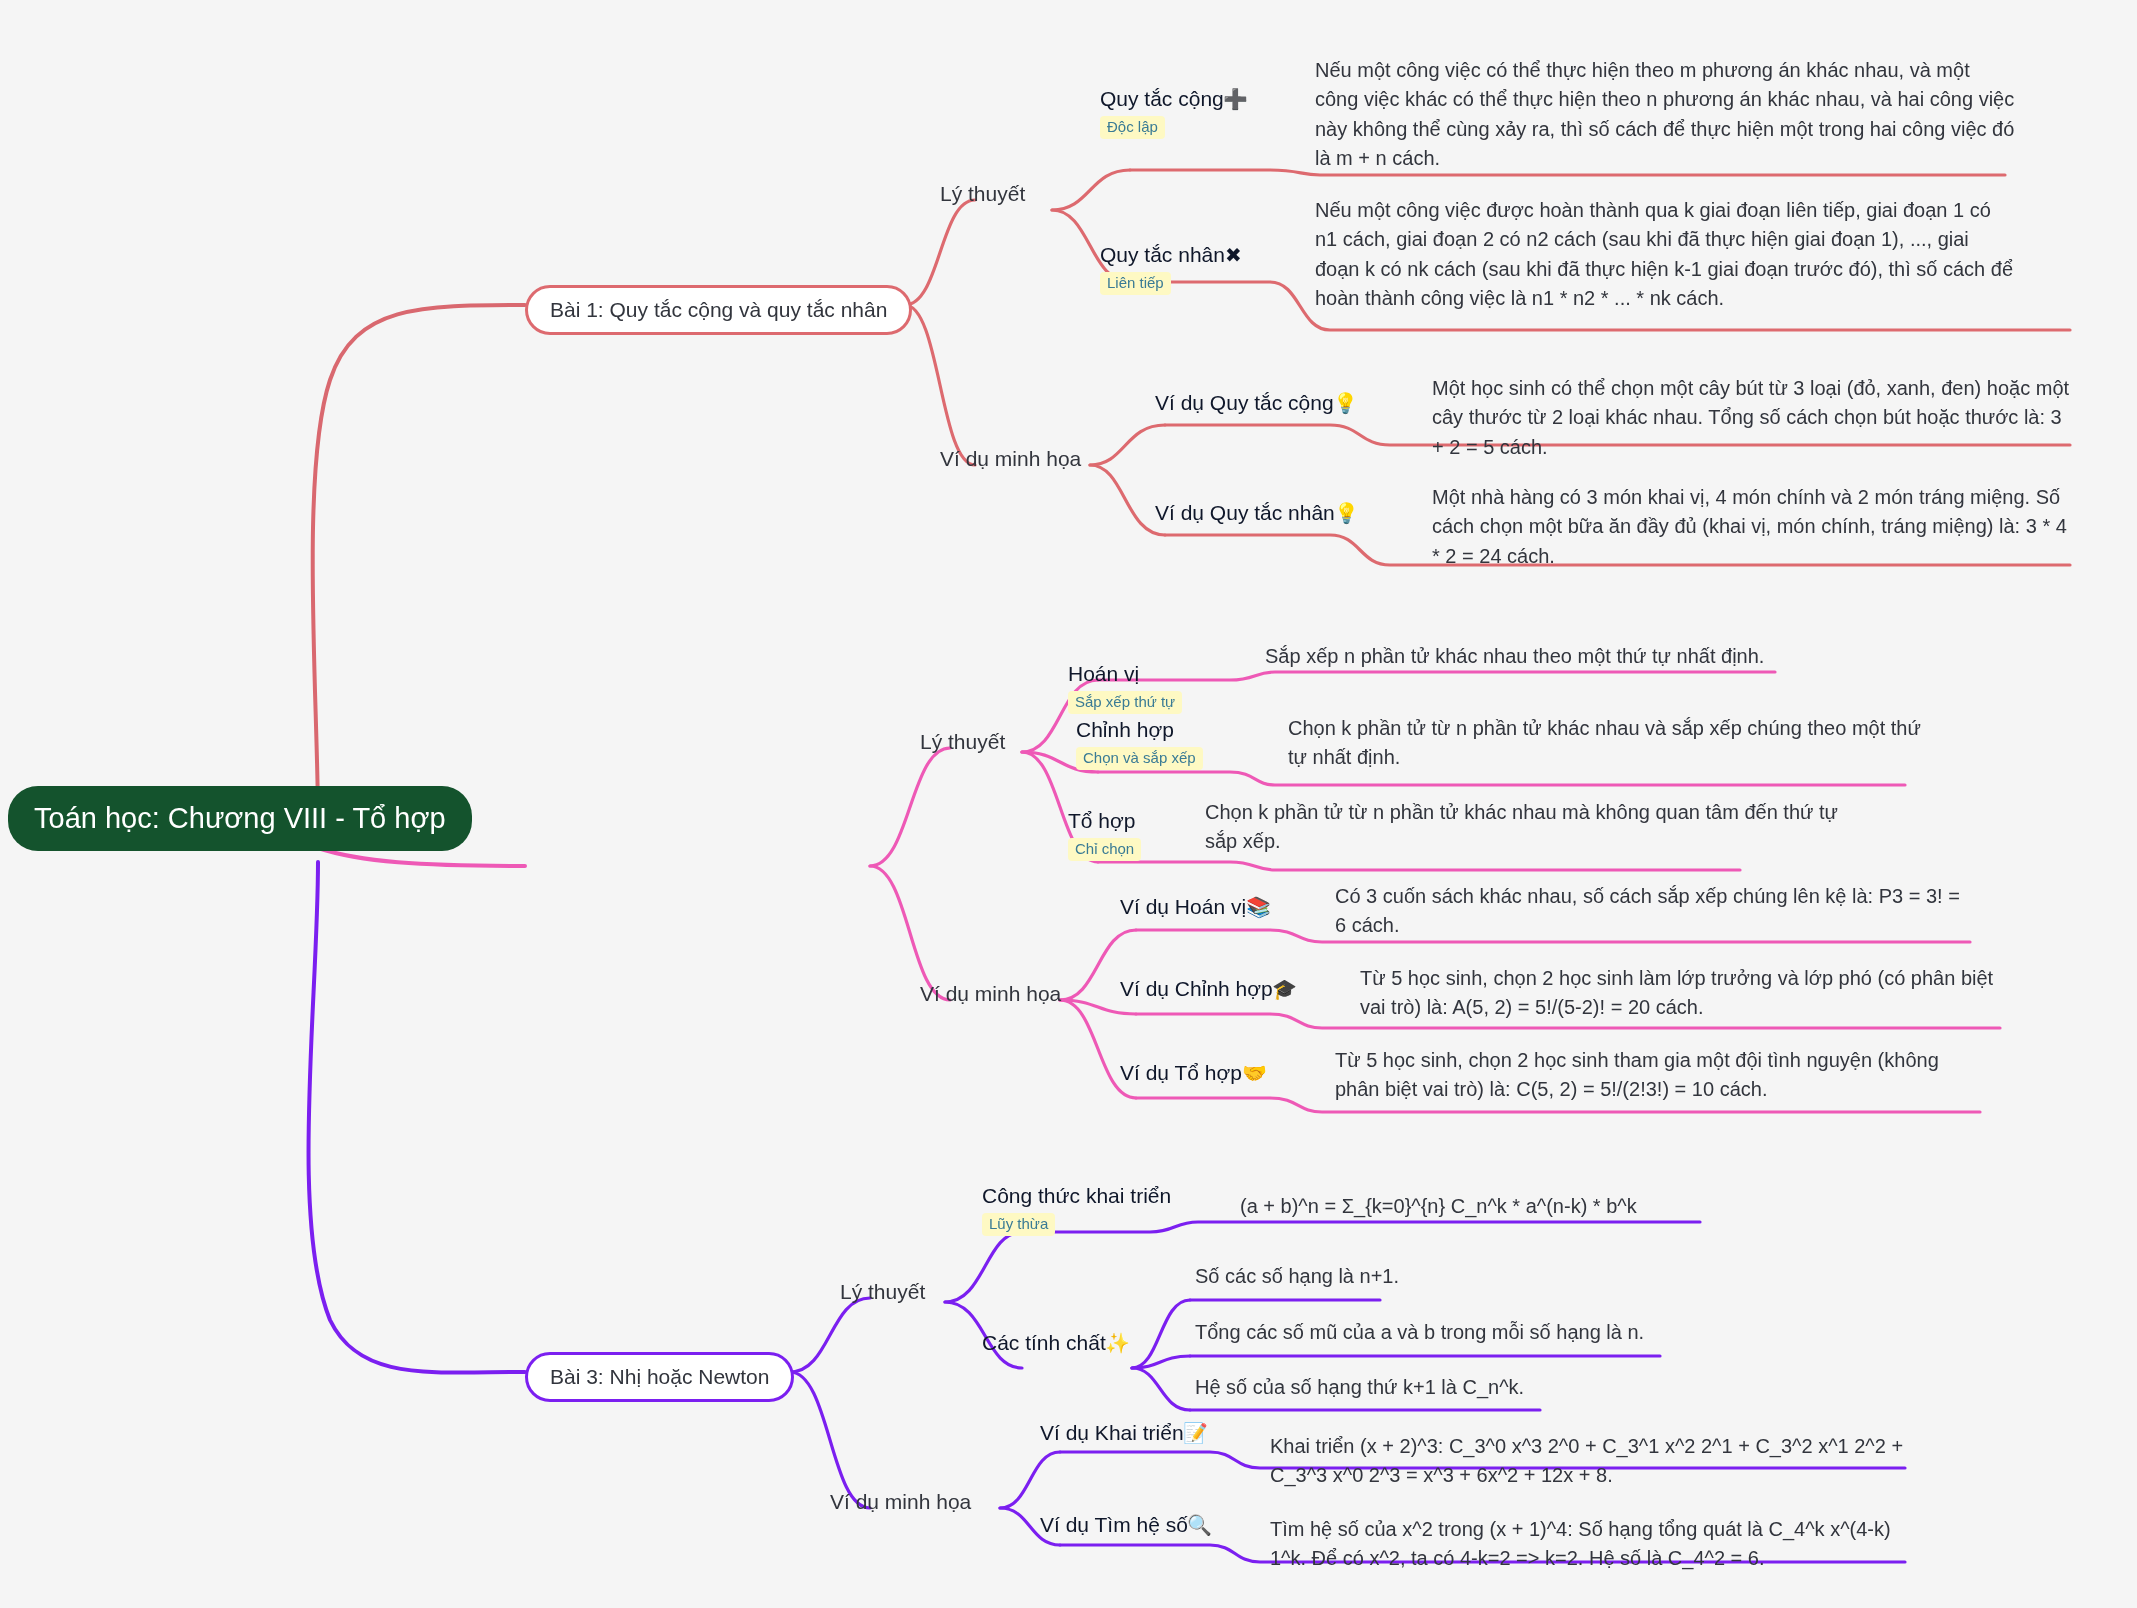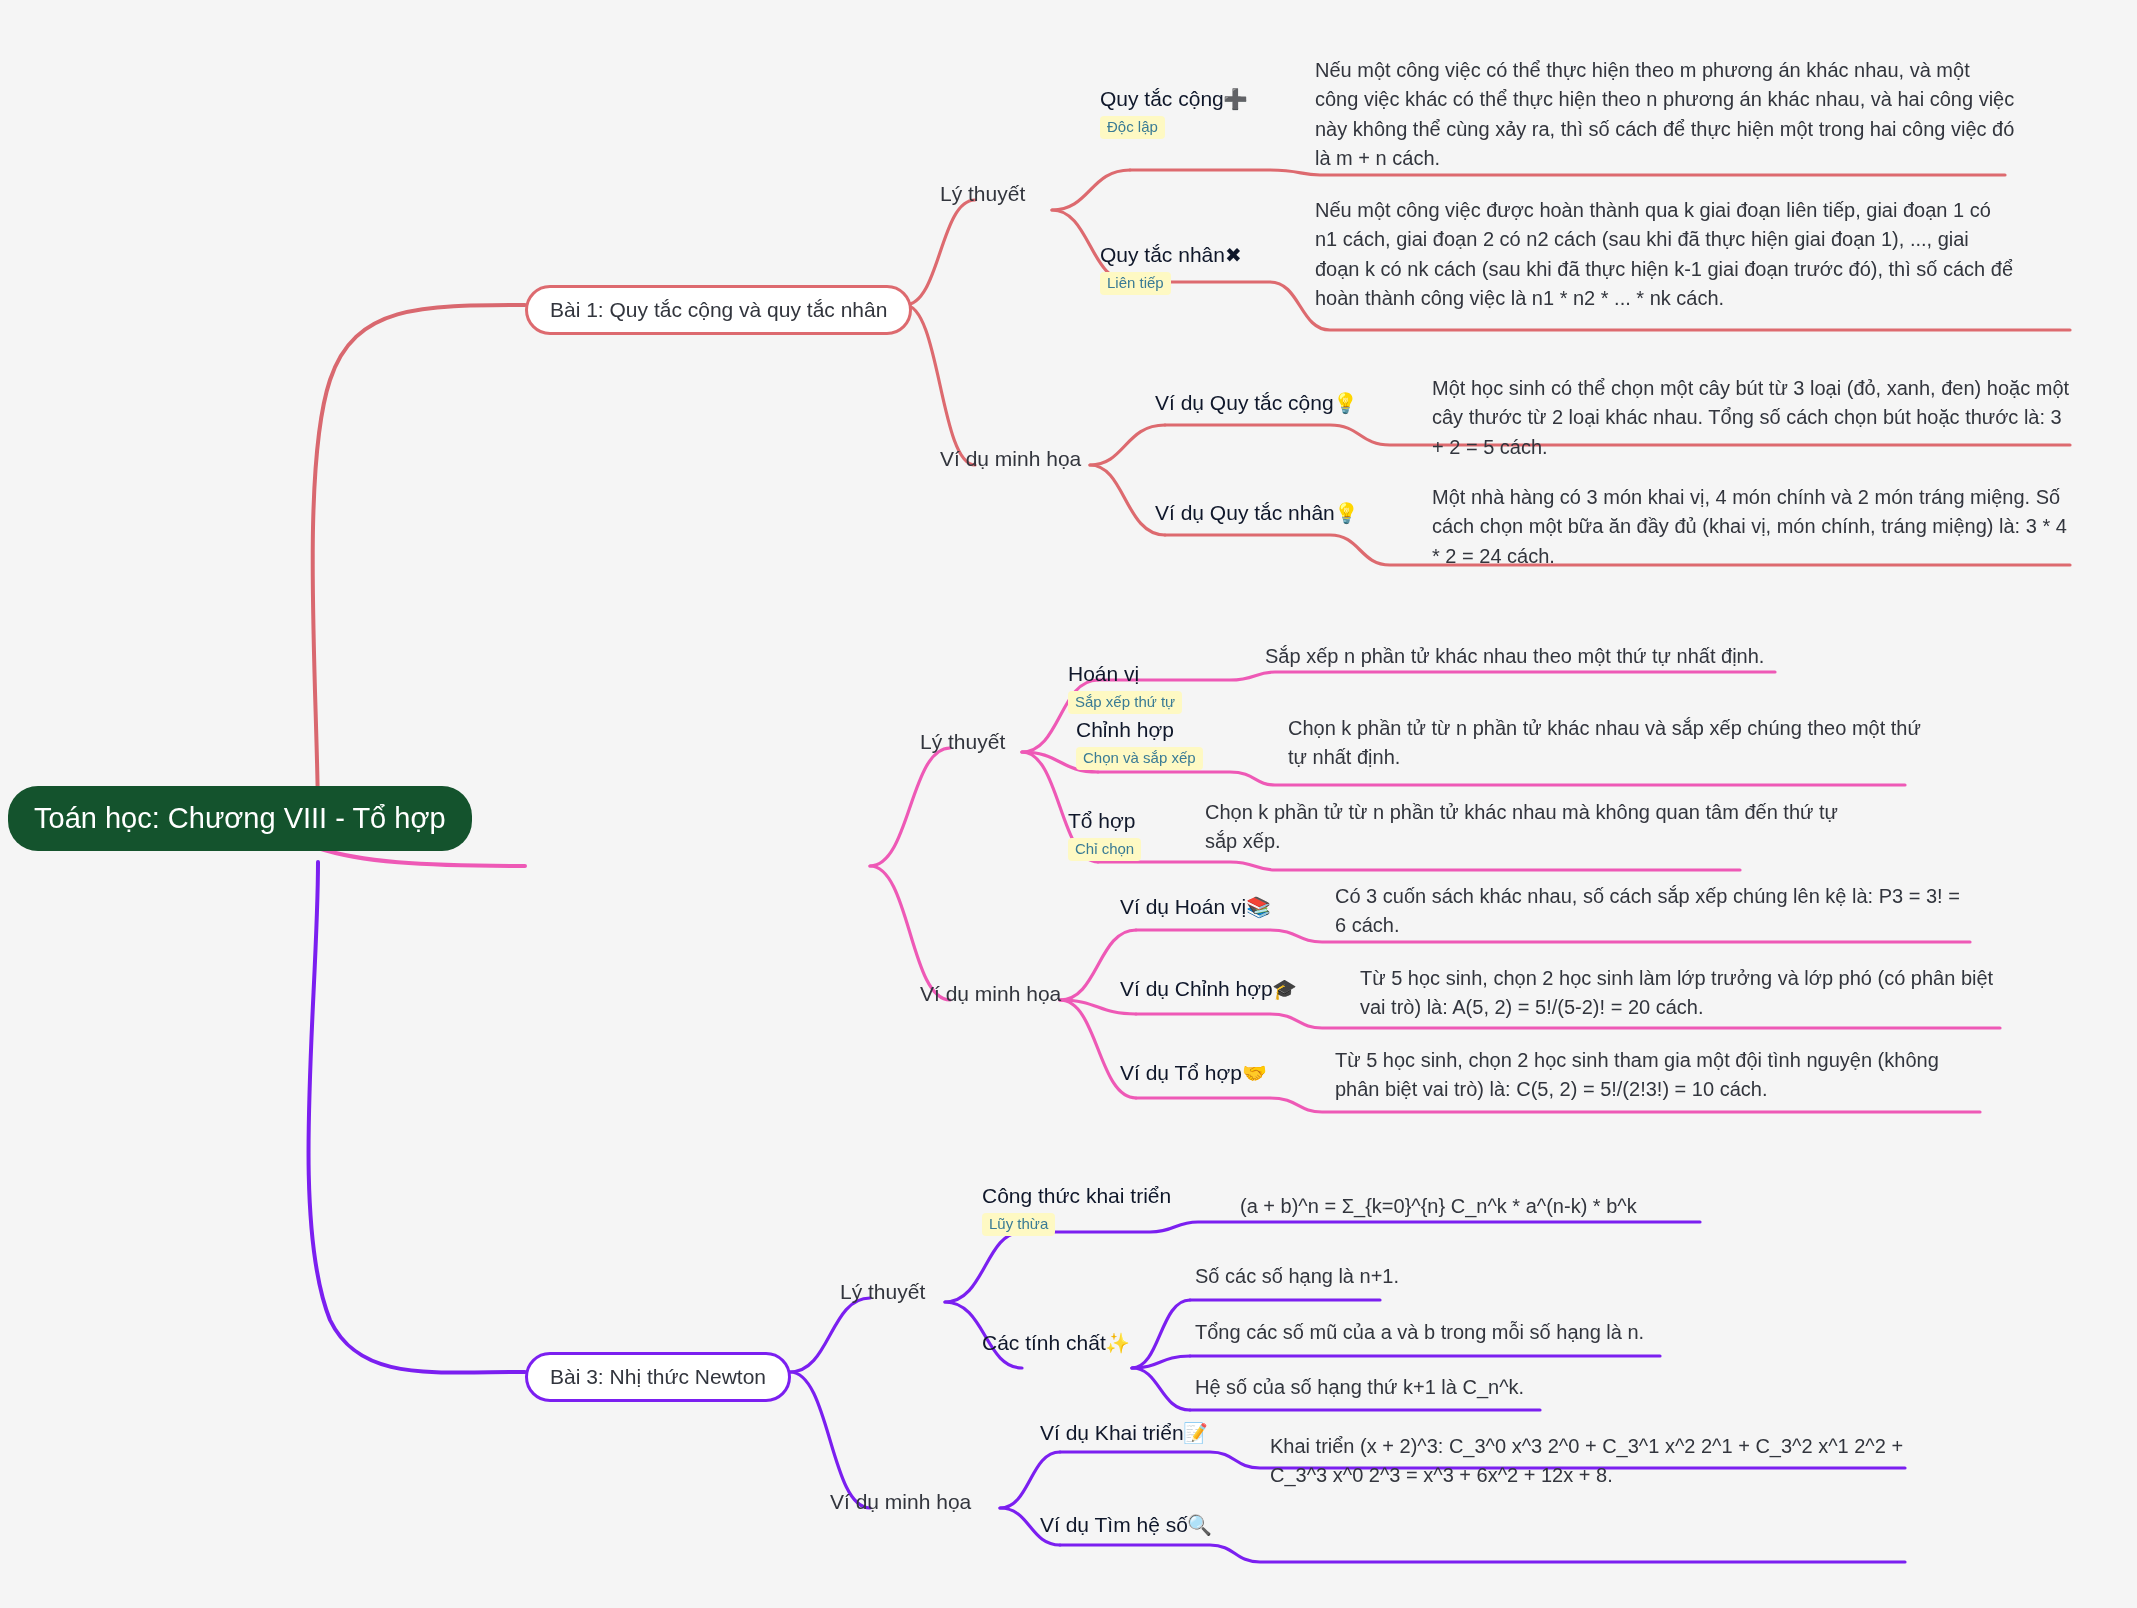--- a/index.html
+++ b/index.html
@@ -271,21 +271,21 @@
     <span class="ltext">Có 3 cuốn sách khác nhau, số cách sắp xếp chúng lên kệ là: P3 = 3! = 6 cách.</span>
   </div>
   <div class="leaf u-pink" style="left:1360px; top:964px; width:640px;">
     <span class="ltext">Từ 5 học sinh, chọn 2 học sinh làm lớp trưởng và lớp phó (có phân biệt vai trò) là: A(5, 2) = 5!/(5-2)! = 20 cách.</span>
   </div>
   <div class="leaf u-pink" style="left:1335px; top:1046px; width:650px;">
     <span class="ltext">Từ 5 học sinh, chọn 2 học sinh tham gia một đội tình nguyện (không phân biệt vai trò) là: C(5, 2) = 5!/(2!3!) = 10 cách.</span>
   </div>
 
   <div class="pill c-purple" style="left:525px; top:1352px;">
-    <span>Bài 3: Nhị thức Newton</span>
+    <span>Bài 3: Nhị hoặc Newton</span>
   </div>
 
   <div class="label2" style="left:840px; top:1280px;">
     <span>Lý thuyết</span>
   </div>
   <div class="label2" style="left:830px; top:1490px;">
     <span>Ví dụ minh họa</span>
   </div>
 
   <div class="topic" style="left:982px; top:1183px;">
@@ -320,14 +320,17 @@
   <div class="leaf u-purple" style="left:1195px; top:1318px; width:700px;">
     <span class="ltext">Tổng các số mũ của a và b trong mỗi số hạng là n.</span>
   </div>
   <div class="leaf u-purple" style="left:1195px; top:1373px; width:700px;">
     <span class="ltext">Hệ số của số hạng thứ k+1 là C_n^k.</span>
   </div>
 
   <div class="leaf u-purple" style="left:1270px; top:1432px; width:660px;">
     <span class="ltext">Khai triển (x + 2)^3: C_3^0 x^3 2^0 + C_3^1 x^2 2^1 + C_3^2 x^1 2^2 + C_3^3 x^0 2^3 = x^3 + 6x^2 + 12x + 8.</span>
   </div>
+  <div class="leaf u-purple" style="left:1270px; top:1515px; width:660px;">
+    <span class="ltext">Tìm hệ số của x^2 trong (x + 1)^4: Số hạng tổng quát là C_4^k x^(4-k) 1^k. Để có x^2, ta có 4-k=2 =&gt; k=2. Hệ số là C_4^2 = 6.</span>
+  </div>
 
 </div>
 
 </body></html>

